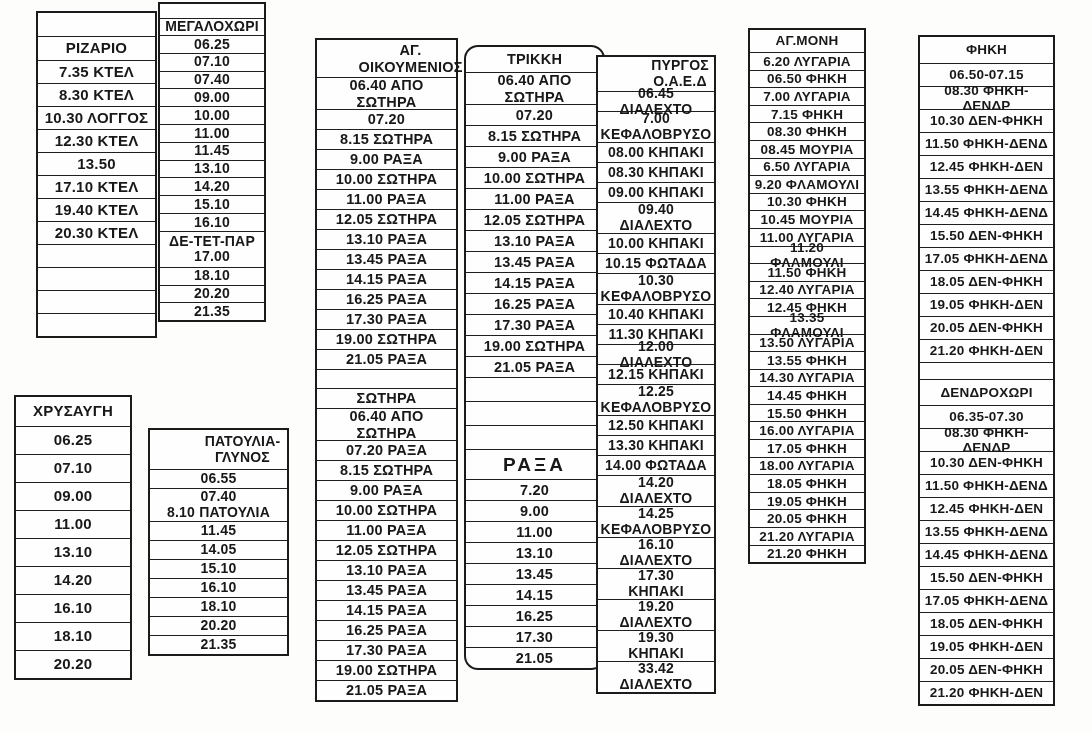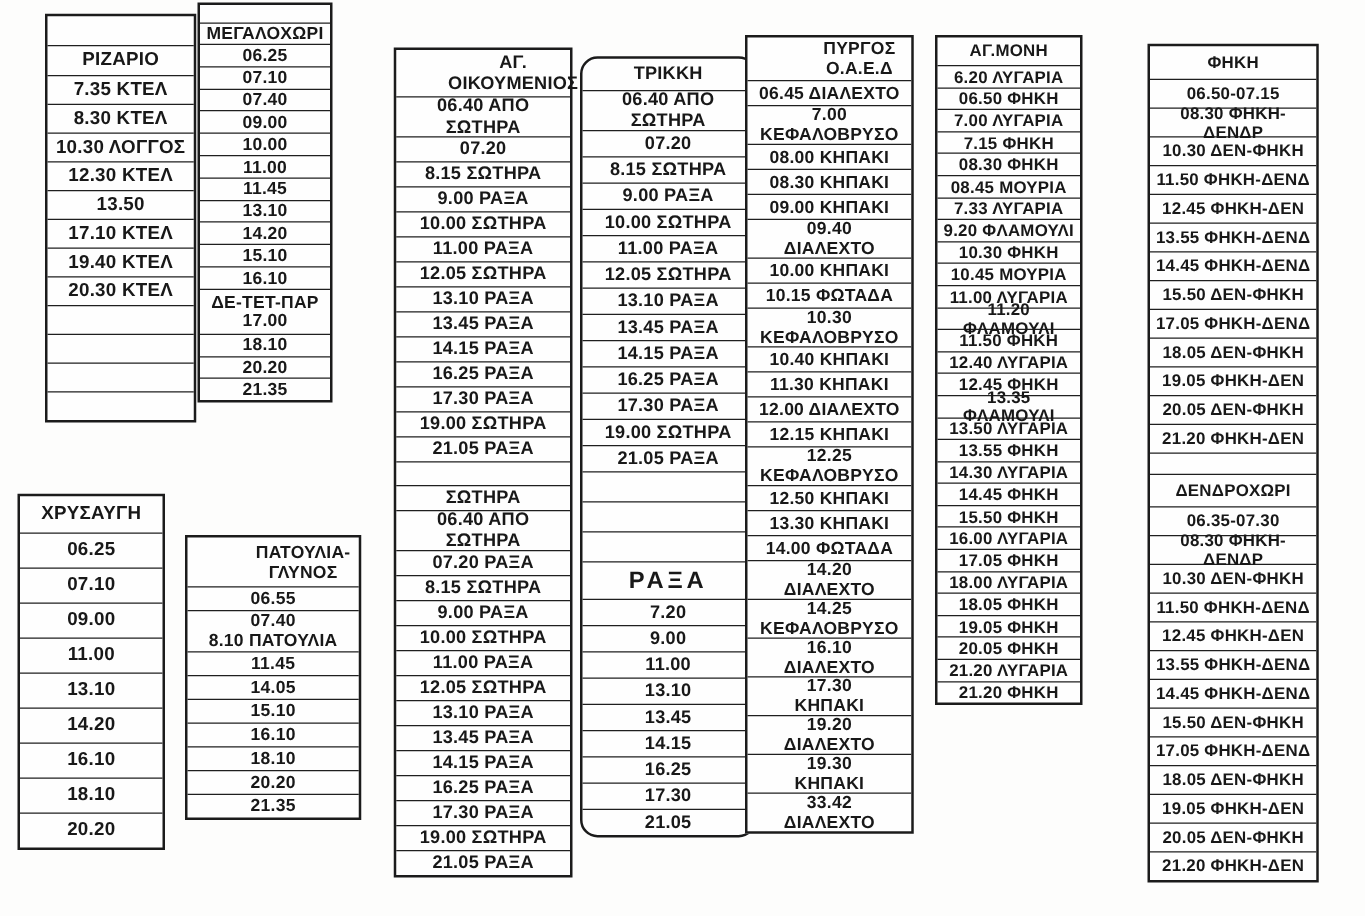--- a/index.html
+++ b/index.html
@@ -152,21 +152,21 @@
       <div class="cell time">9.00</div>
       <div class="cell time">11.00</div>
       <div class="cell time">13.10</div>
       <div class="cell time">13.45</div>
       <div class="cell time">14.15</div>
       <div class="cell time">16.25</div>
       <div class="cell time">17.30</div>
       <div class="cell time">21.05</div>
     </div>
 
-  <div class="col" style="left:596px; top:28px; width:135px; --rh:20px; --h2:34px; --tl:31px; --fs:14px;">
+  <div class="col" style="left:596px; top:55px; width:120px; --rh:20px; --h2:34px; --tl:31px; --fs:14px;">
       <div class="cell title2">ΠΥΡΓΟΣ
 Ο.Α.Ε.Δ</div>
       <div class="cell time">06.45 ΔΙΑΛΕΧΤΟ</div>
       <div class="cell tall">7.00
 ΚΕΦΑΛΟΒΡΥΣΟ</div>
       <div class="cell time">08.00 ΚΗΠΑΚΙ</div>
       <div class="cell time">08.30 ΚΗΠΑΚΙ</div>
       <div class="cell time">09.00 ΚΗΠΑΚΙ</div>
       <div class="cell tall">09.40
 ΔΙΑΛΕΧΤΟ</div>
@@ -200,21 +200,21 @@
     </div>
 
   <div class="col" style="left:748px; top:28px; width:118px; --rh:17.6px; --hh:22px; --fs:13.5px;">
       <div class="cell title">ΑΓ.ΜΟΝΗ</div>
       <div class="cell time">6.20 ΛΥΓΑΡΙΑ</div>
       <div class="cell time">06.50 ΦΗΚΗ</div>
       <div class="cell time">7.00 ΛΥΓΑΡΙΑ</div>
       <div class="cell time">7.15 ΦΗΚΗ</div>
       <div class="cell time">08.30 ΦΗΚΗ</div>
       <div class="cell time">08.45 ΜΟΥΡΙΑ</div>
-      <div class="cell time">7.33 ΛΥΓΑΡΙΑ</div>
+      <div class="cell time">6.50 ΛΥΓΑΡΙΑ</div>
       <div class="cell time">9.20 ΦΛΑΜΟΥΛΙ</div>
       <div class="cell time">10.30 ΦΗΚΗ</div>
       <div class="cell time">10.45 ΜΟΥΡΙΑ</div>
       <div class="cell time">11.00 ΛΥΓΑΡΙΑ</div>
       <div class="cell time">11.20 ΦΛΑΜΟΥΛΙ</div>
       <div class="cell time">11.50 ΦΗΚΗ</div>
       <div class="cell time">12.40 ΛΥΓΑΡΙΑ</div>
       <div class="cell time">12.45 ΦΗΚΗ</div>
       <div class="cell time">13.35 ΦΛΑΜΟΥΛΙ</div>
       <div class="cell time">13.50 ΛΥΓΑΡΙΑ</div>

